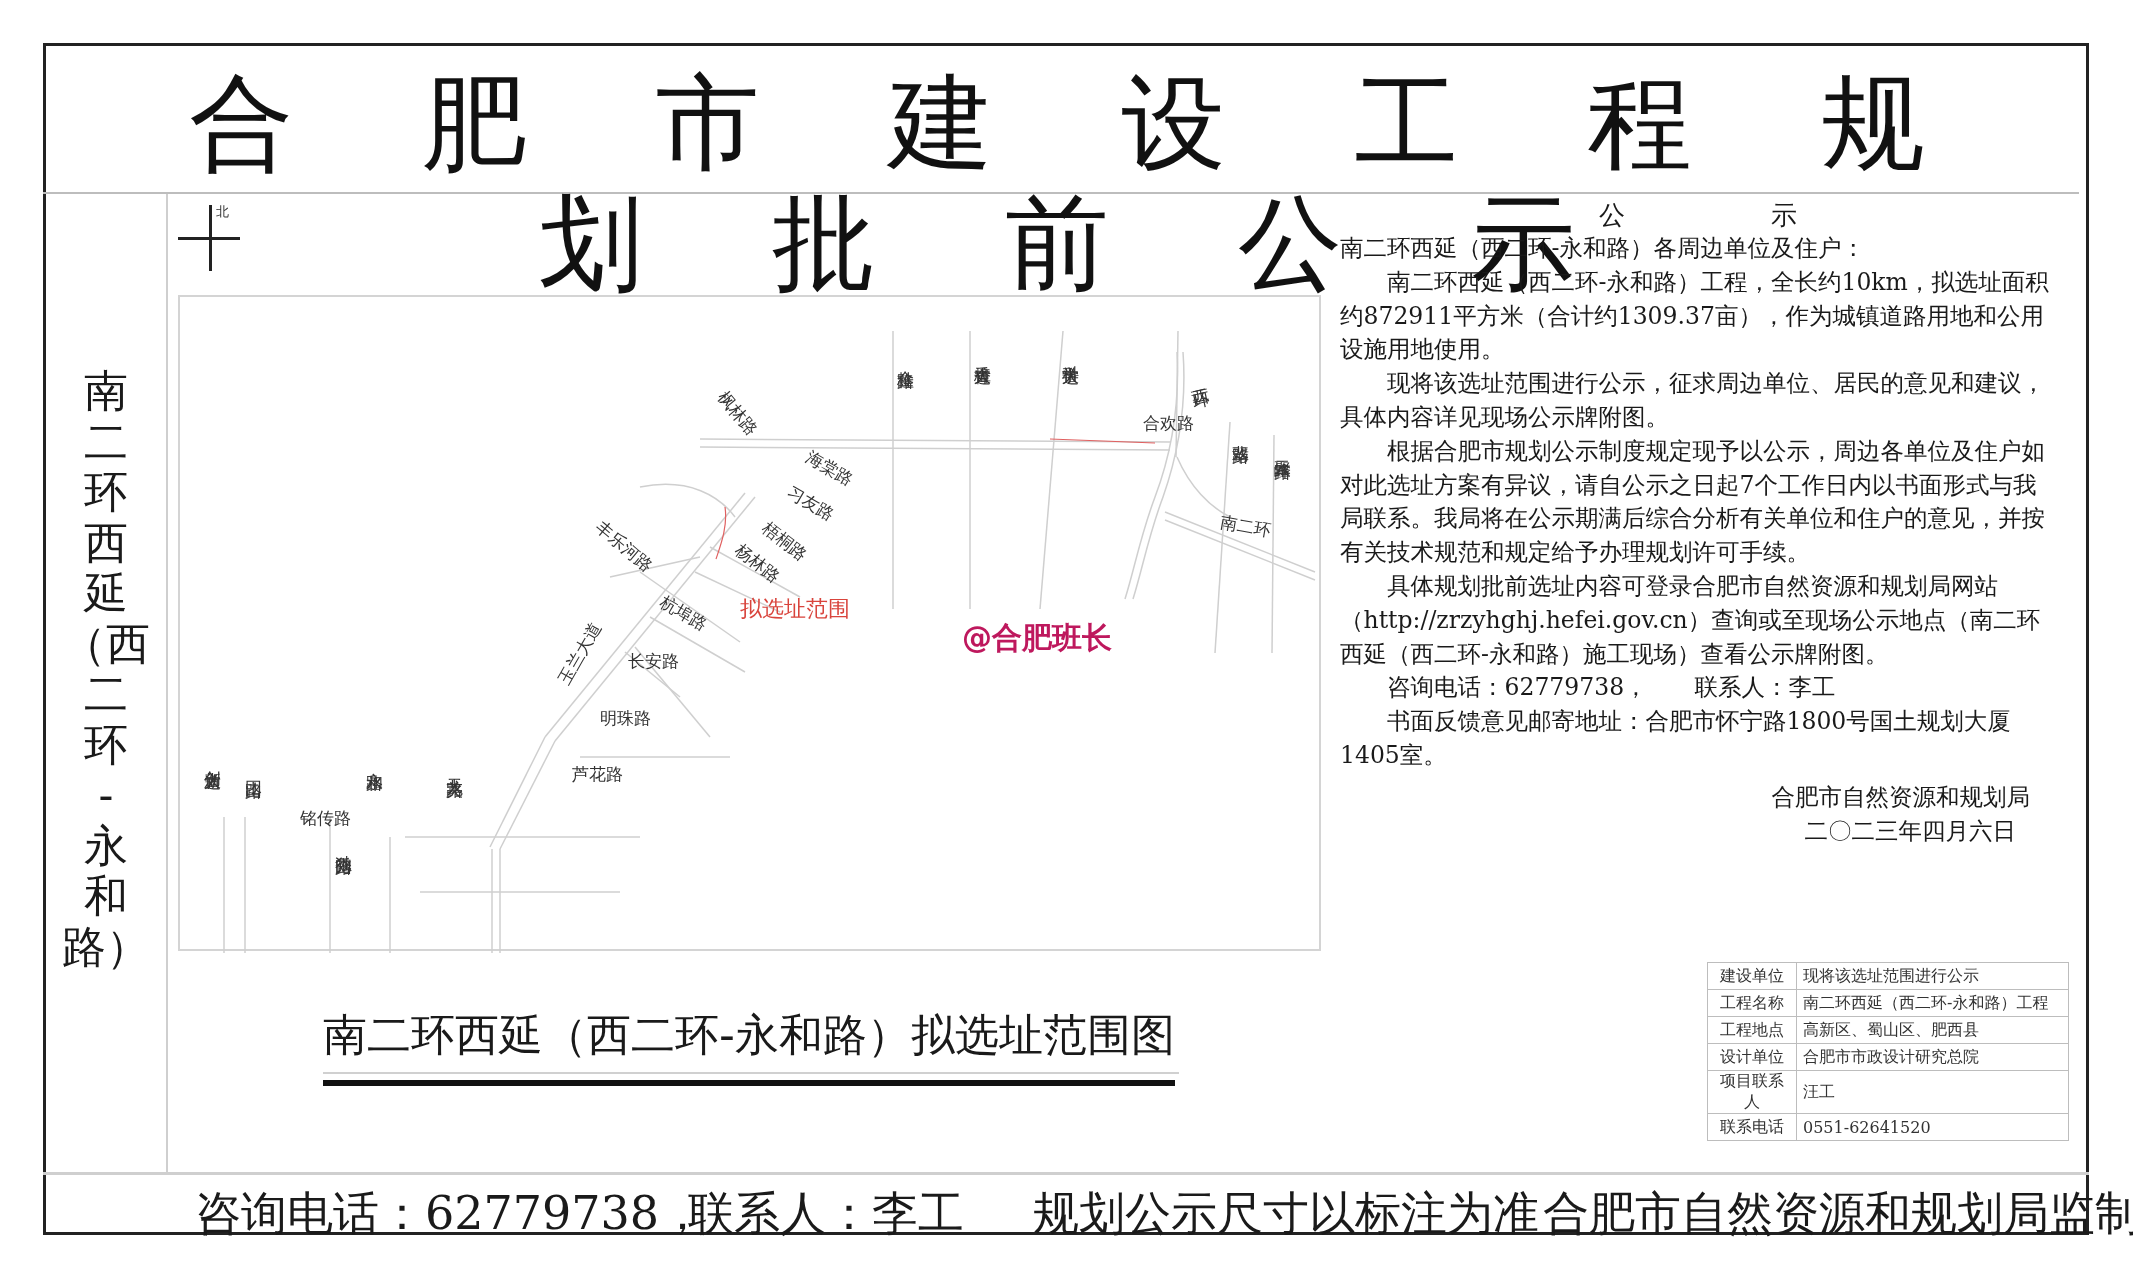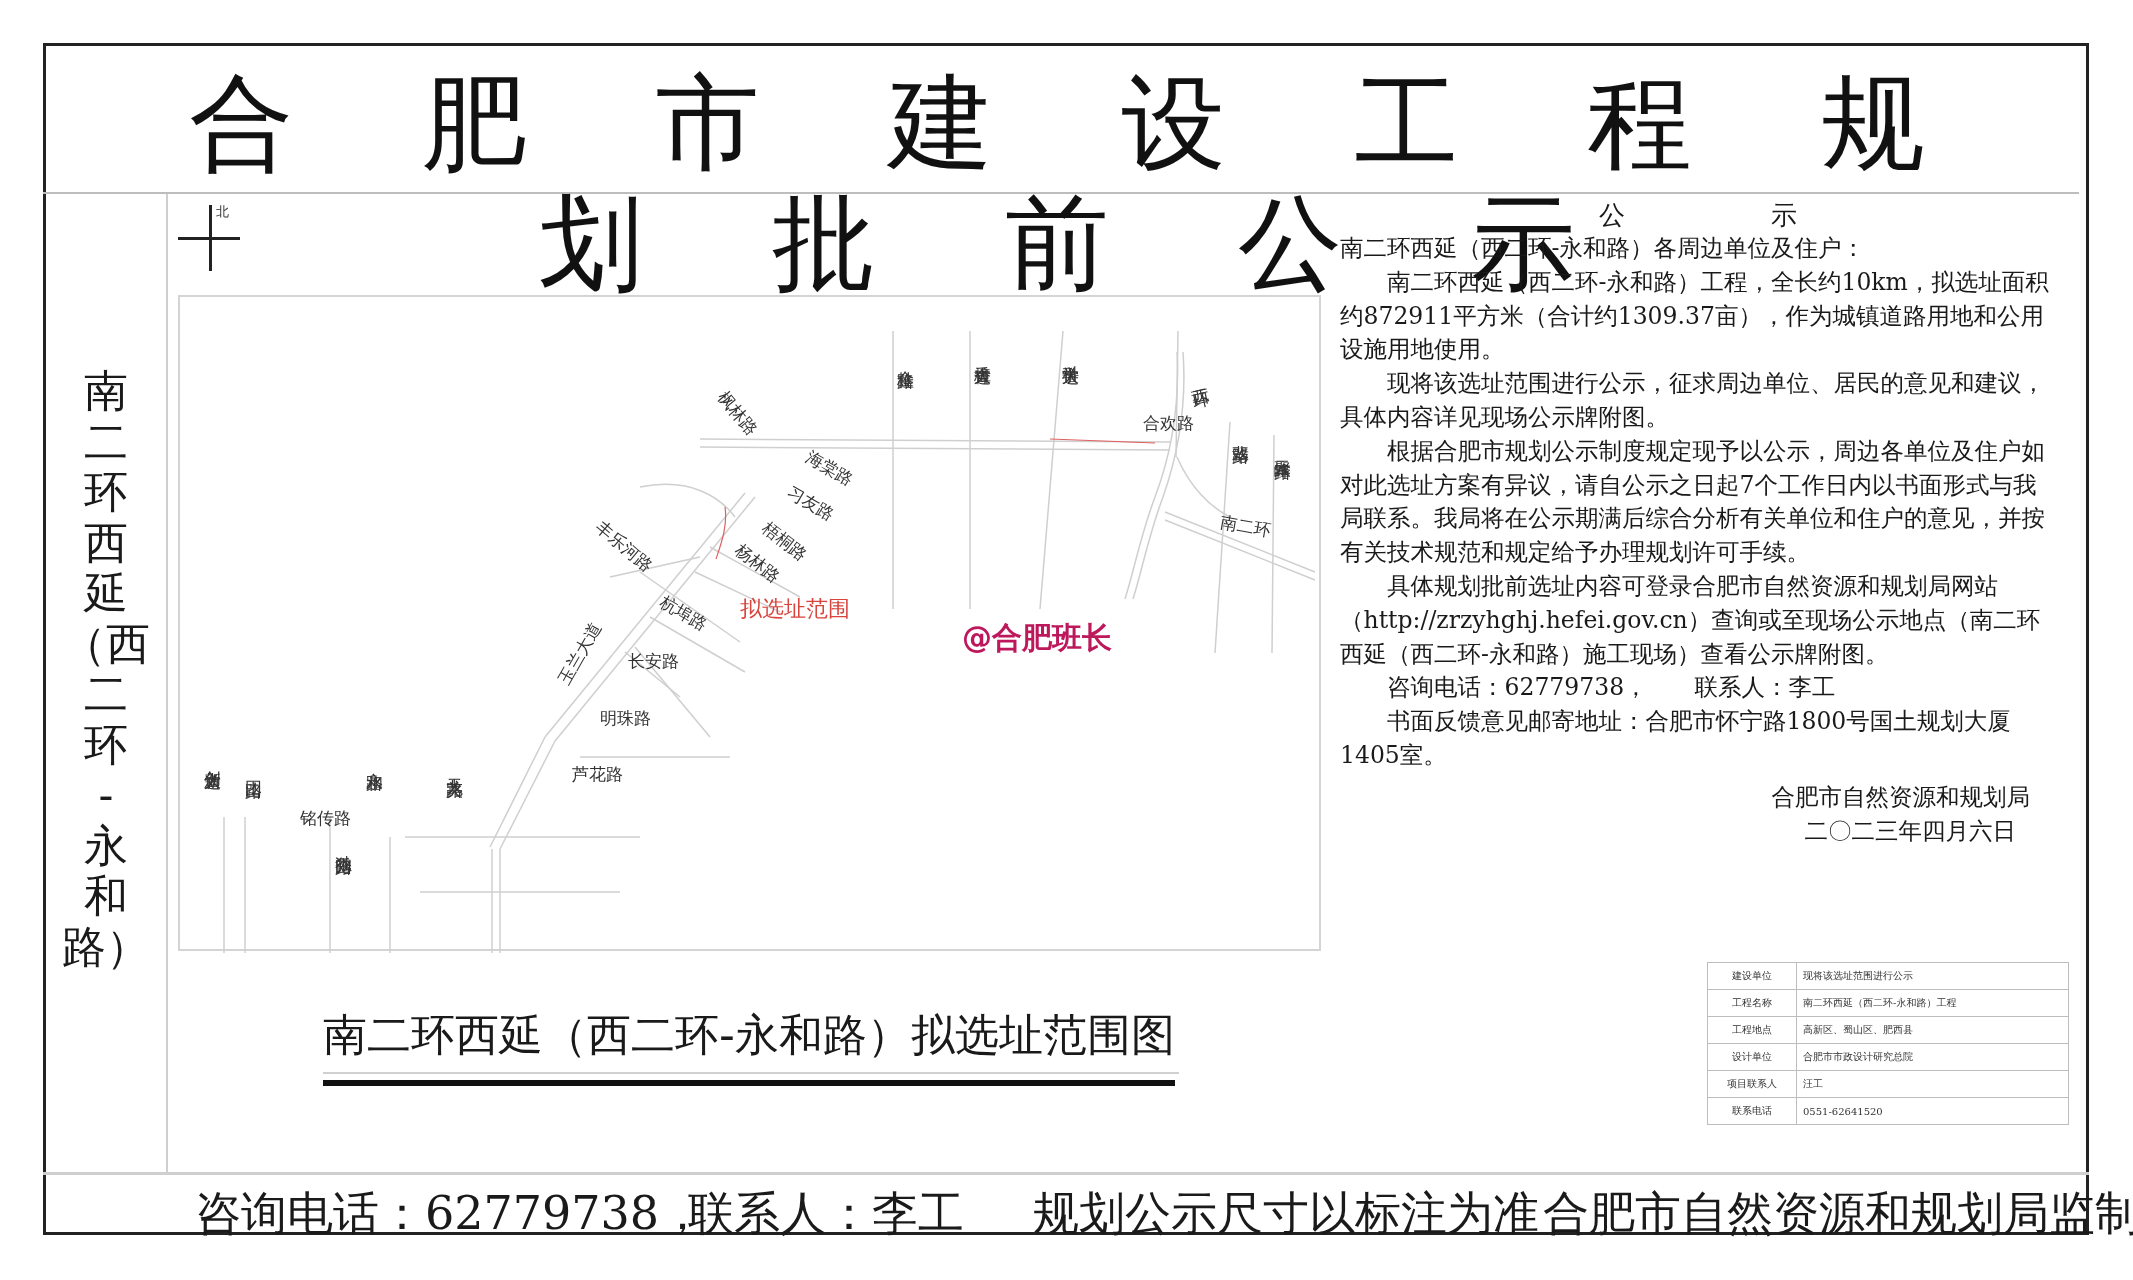--- a/index.html
+++ b/index.html
@@ -21,21 +21,21 @@
   .red-label{position:absolute;font-size:22px;color:#d9443c;white-space:nowrap;font-family:"DejaVu Sans","Liberation Sans",sans-serif;}
   .watermark{position:absolute;left:962px;top:618px;font-size:30px;color:#be185d;font-family:"DejaVu Sans","Liberation Sans",sans-serif;font-weight:bold;}
   .map-caption{position:absolute;left:323px;top:1008px;font-size:44px;font-family:"DejaVu Sans","Liberation Sans",sans-serif;color:#1a1a1a;border-bottom:6px solid #111;padding-bottom:18px;line-height:54px;}
   .caption-line2{position:absolute;left:323px;top:1072px;width:856px;height:2px;background:#d0d0d0;}
   .notice{position:absolute;left:1340px;top:198px;width:716px;font-size:23.5px;line-height:33.8px;color:#1a1a1a;}
   .notice .heading{text-align:center;letter-spacing:60px;font-size:26px;line-height:34px;padding-left:60px;}
   .notice p{margin:0;}
   .notice .indent{text-indent:2em;}
   .notice .sign{text-align:right;padding-right:26px;margin-top:8px;}
   .notice .date{text-align:right;padding-right:40px;}
-  .info-table{position:absolute;left:1707px;top:962px;width:362px;border-collapse:collapse;font-size:10px;color:#333;}
+  .info-table{position:absolute;left:1707px;top:962px;width:362px;border-collapse:collapse;font-size:16px;color:#333;}
   .info-table td{border:1px solid #bdbdbd;height:26px;padding:0 6px;}
   .info-table td.k{width:76px;text-align:center;}
   .footer-row{position:absolute;left:43px;top:1172px;width:2046px;height:63px;border-top:3px solid #cfcfcf;box-sizing:border-box;}
   .footer-item{position:absolute;top:8px;font-size:46px;color:#1a1a1a;white-space:nowrap;font-family:"DejaVu Serif","Liberation Serif",serif;}
 </style>
 </head>
 <body>
 
 <div class="frame"></div>
 

